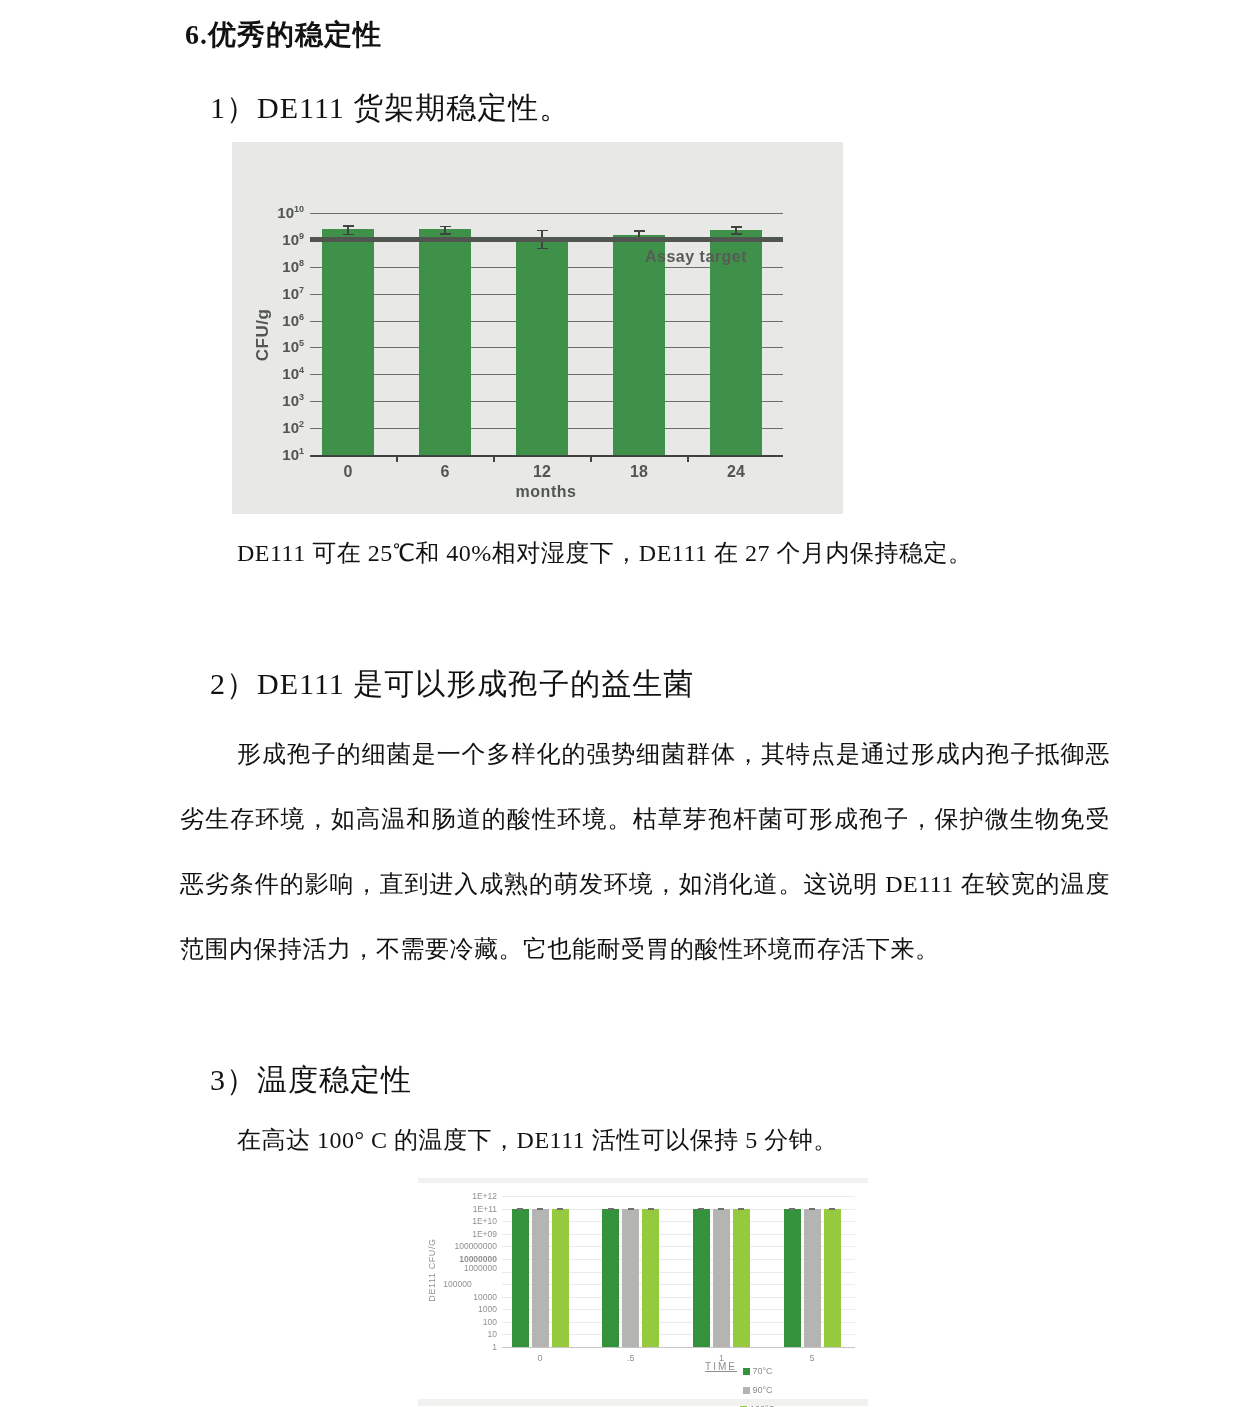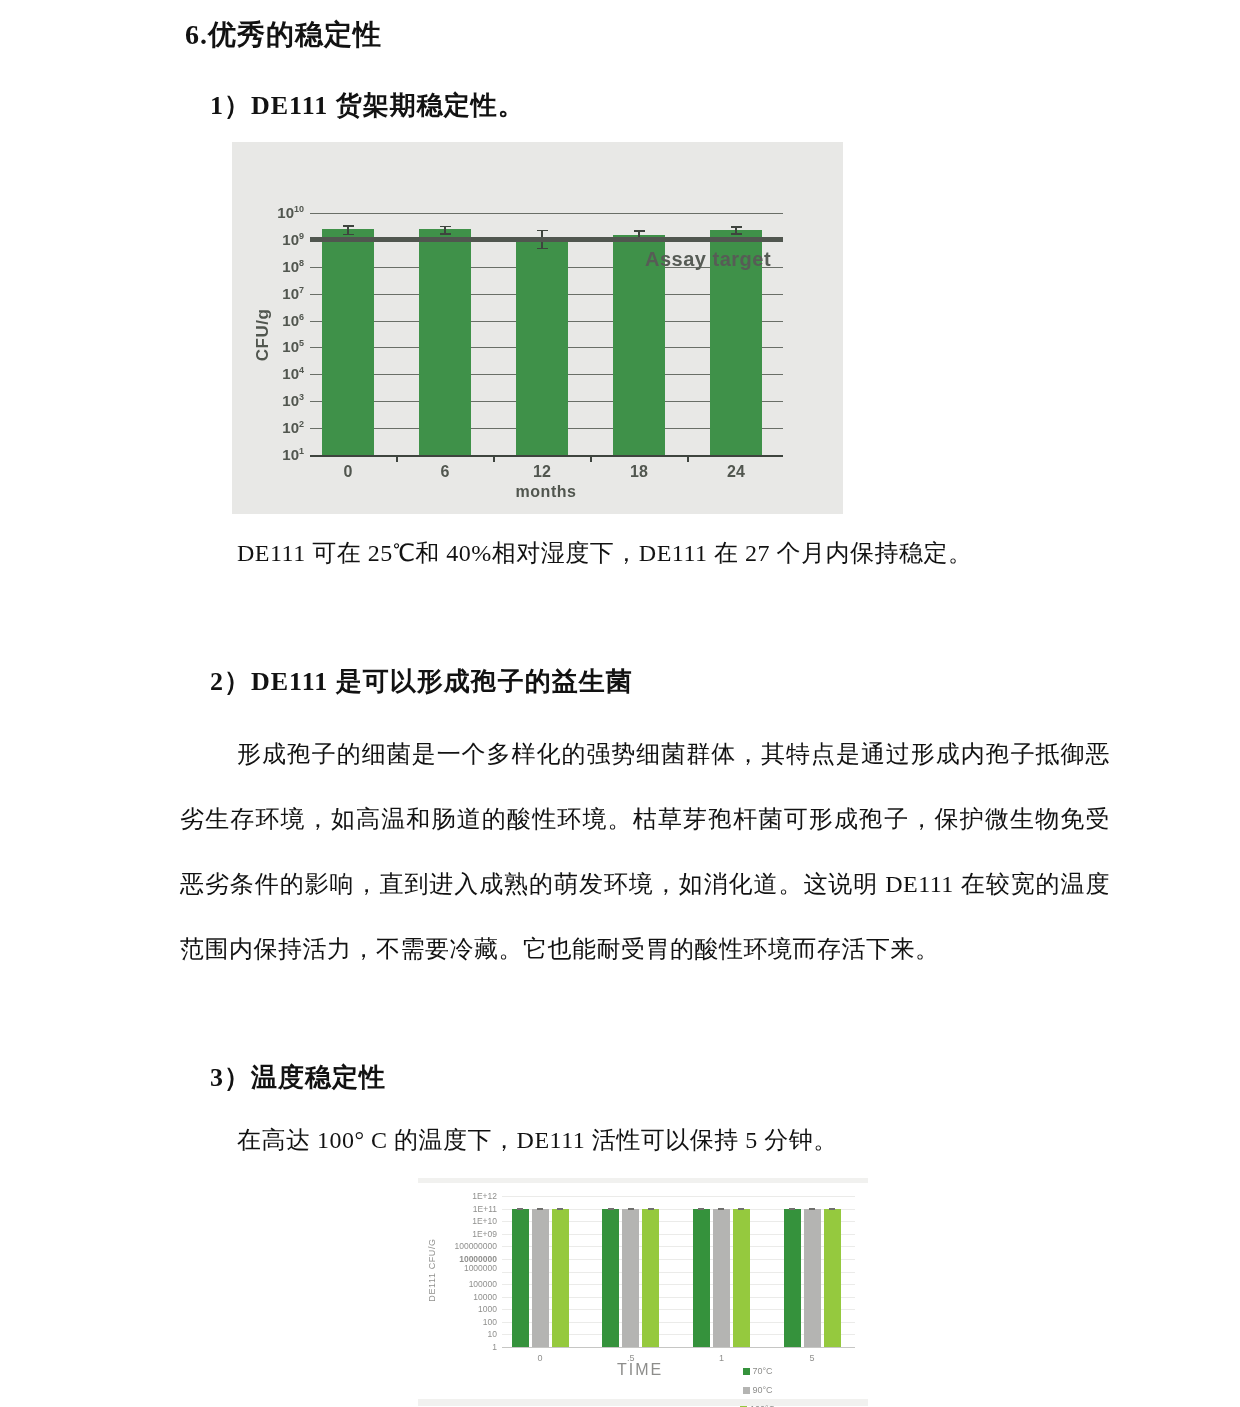--- a/index.html
+++ b/index.html
@@ -3,21 +3,21 @@
 <meta charset="utf-8">
 <style>
   * { margin:0; padding:0; box-sizing:border-box; }
   html,body { width:1240px; height:1407px; background:#ffffff; }
   body { position:relative; overflow:hidden; color:#121212;
          font-family:"Liberation Serif", serif; }
   .abs { position:absolute; }
 
   
   .h1 { font-size:28px; font-weight:bold; letter-spacing:1px; }
-  .h2 { font-size:26px; font-weight:bold; letter-spacing:1px; }
+  .h2 { font-size:30px; font-weight:normal; letter-spacing:1px; }
   .bodytext { font-size:24px; letter-spacing:.5px; }
   .jline { text-align:justify; text-align-last:justify; }
 
   
   #chart1-panel { left:232px; top:142px; width:611px; height:372px; background:#e8e8e6; }
   .c1-title { left:16px; top:12px; font-family:"Liberation Sans",sans-serif;
               font-weight:bold; font-size:19px; color:#5a685e; letter-spacing:.4px; }
   .c1-title sup { font-size:10px; }
   #plot1 { left:78px; top:71px; width:473px; height:242px; }
   .c1-grid { position:absolute; left:0; width:100%; height:1px; background:#696e67; }
@@ -25,21 +25,21 @@
   .c1-ylab { position:absolute; left:16px; width:56px; text-align:right;
              font-family:"Liberation Sans",sans-serif; font-weight:600; font-size:15px; color:#51564f; }
   .c1-ylab sup { font-size:9px; }
   .c1-ylabel { left:-24px; top:183px; width:110px; text-align:center; transform:rotate(-90deg);
                font-family:"Liberation Sans",sans-serif; font-weight:bold; font-size:17px;
                color:#51564f; letter-spacing:.5px; }
   .c1-bar  { position:absolute; background:#3f9149; }
   .c1-err  { position:absolute; background:#3e443e; }
   .c1-target { position:absolute; left:0; width:100%; height:5px; background:#50564f; }
   .c1-anno { position:absolute; font-family:"Liberation Sans",sans-serif; font-weight:bold;
-             font-size:20px; color:#575c56; letter-spacing:.5px; }
+             font-size:16px; color:#575c56; letter-spacing:.5px; }
   .c1-xlab { position:absolute; transform:translateX(-50%);
              font-family:"Liberation Sans",sans-serif; font-weight:600; font-size:16px; color:#51564f; }
   .c1-tick { position:absolute; width:2px; height:7px; background:#3e443e; }
   .c1-months { left:254px; top:341px; width:120px; text-align:center;
                font-family:"Liberation Sans",sans-serif; font-weight:bold; font-size:16px;
                color:#51564f; letter-spacing:.5px; }
 
   
   #chart2-panel { left:418px; top:1178px; width:450px; height:228px; background:#ffffff; }
   .c2-strip { position:absolute; left:0; width:100%; height:5px; background:#f1f1ef; }
@@ -48,23 +48,23 @@
   .c2-baseline { position:absolute; left:0; width:100%; height:1px; background:#c6c6c4; }
   .c2-ylab { position:absolute; left:0; width:79px; text-align:right;
              font-family:"Liberation Sans",sans-serif; font-size:8.5px; color:#90908e; }
   .c2-ylabel { left:-41px; top:87px; width:110px; text-align:center; transform:rotate(-90deg);
                font-family:"Liberation Sans",sans-serif; font-size:9px; color:#90908e;
                letter-spacing:.6px; }
   .c2-bar { position:absolute; }
   .c2-cap { position:absolute; width:6px; height:2px; background:#6f6f6d; }
   .c2-xlab { position:absolute; transform:translateX(-50%);
              font-family:"Liberation Sans",sans-serif; font-size:9px; color:#90908e; }
-  .c2-time { left:199px; top:183px; width:120px; text-align:left;
-             font-family:"Liberation Sans",sans-serif; font-size:16px; color:#8d8d8b;
-             letter-spacing:2px; }
+  .c2-time { left:199px; top:183px; width:120px; text-align:right;
+             font-family:"Liberation Sans",sans-serif; font-size:10px; color:#8d8d8b;
+             letter-spacing:2px;text-decoration:underline; }
   .c2-min  { left:199px; top:199px; width:120px; text-align:center;
              font-family:"Liberation Sans",sans-serif; font-size:8px; color:#9a9a98;margin-top:42px; }
   #legend2 { left:322px; top:188px; display:flex; gap:9px; align-items:center;flex-direction:column; }
   .c2-lgitem { display:flex; align-items:center; gap:3px;
                font-family:"Liberation Sans",sans-serif; font-size:9px; color:#8d8d8b; }
   .c2-sq { width:7px; height:7px; display:inline-block; }
 </style>
 </head>
 <body>
 
@@ -206,19 +206,19 @@
         <span>100°C</span>
       </div>
     </div>
 <div class="c2-ylab" style="top: 13px;">1E+12</div>
     <div class="c2-ylab" style="top: 25.5833px;">1E+11</div>
     <div class="c2-ylab" style="top: 38.1667px;">1E+10</div>
     <div class="c2-ylab" style="top: 50.75px;">1E+09</div>
     <div class="c2-ylab" style="top: 63.3333px;">100000000</div>
     <div class="c2-ylab" style="top: 75.9167px; font-weight: bold;">10000000</div>
     <div class="c2-ylab" style="top: 85px;">1000000</div>
-    <div class="c2-ylab" style="top: 101.083px;">100000</div>
+    <div class="c2-ylab" style="top: 101.083px; text-align: center;">100000</div>
     <div class="c2-ylab" style="top: 113.667px;">10000</div>
     <div class="c2-ylab" style="top: 126.25px;">1000</div>
     <div class="c2-ylab" style="top: 138.833px;">100</div>
     <div class="c2-ylab" style="top: 151.417px;">10</div>
     <div class="c2-ylab" style="top: 164px;">1</div>
   </div>
 
 </body></html>

